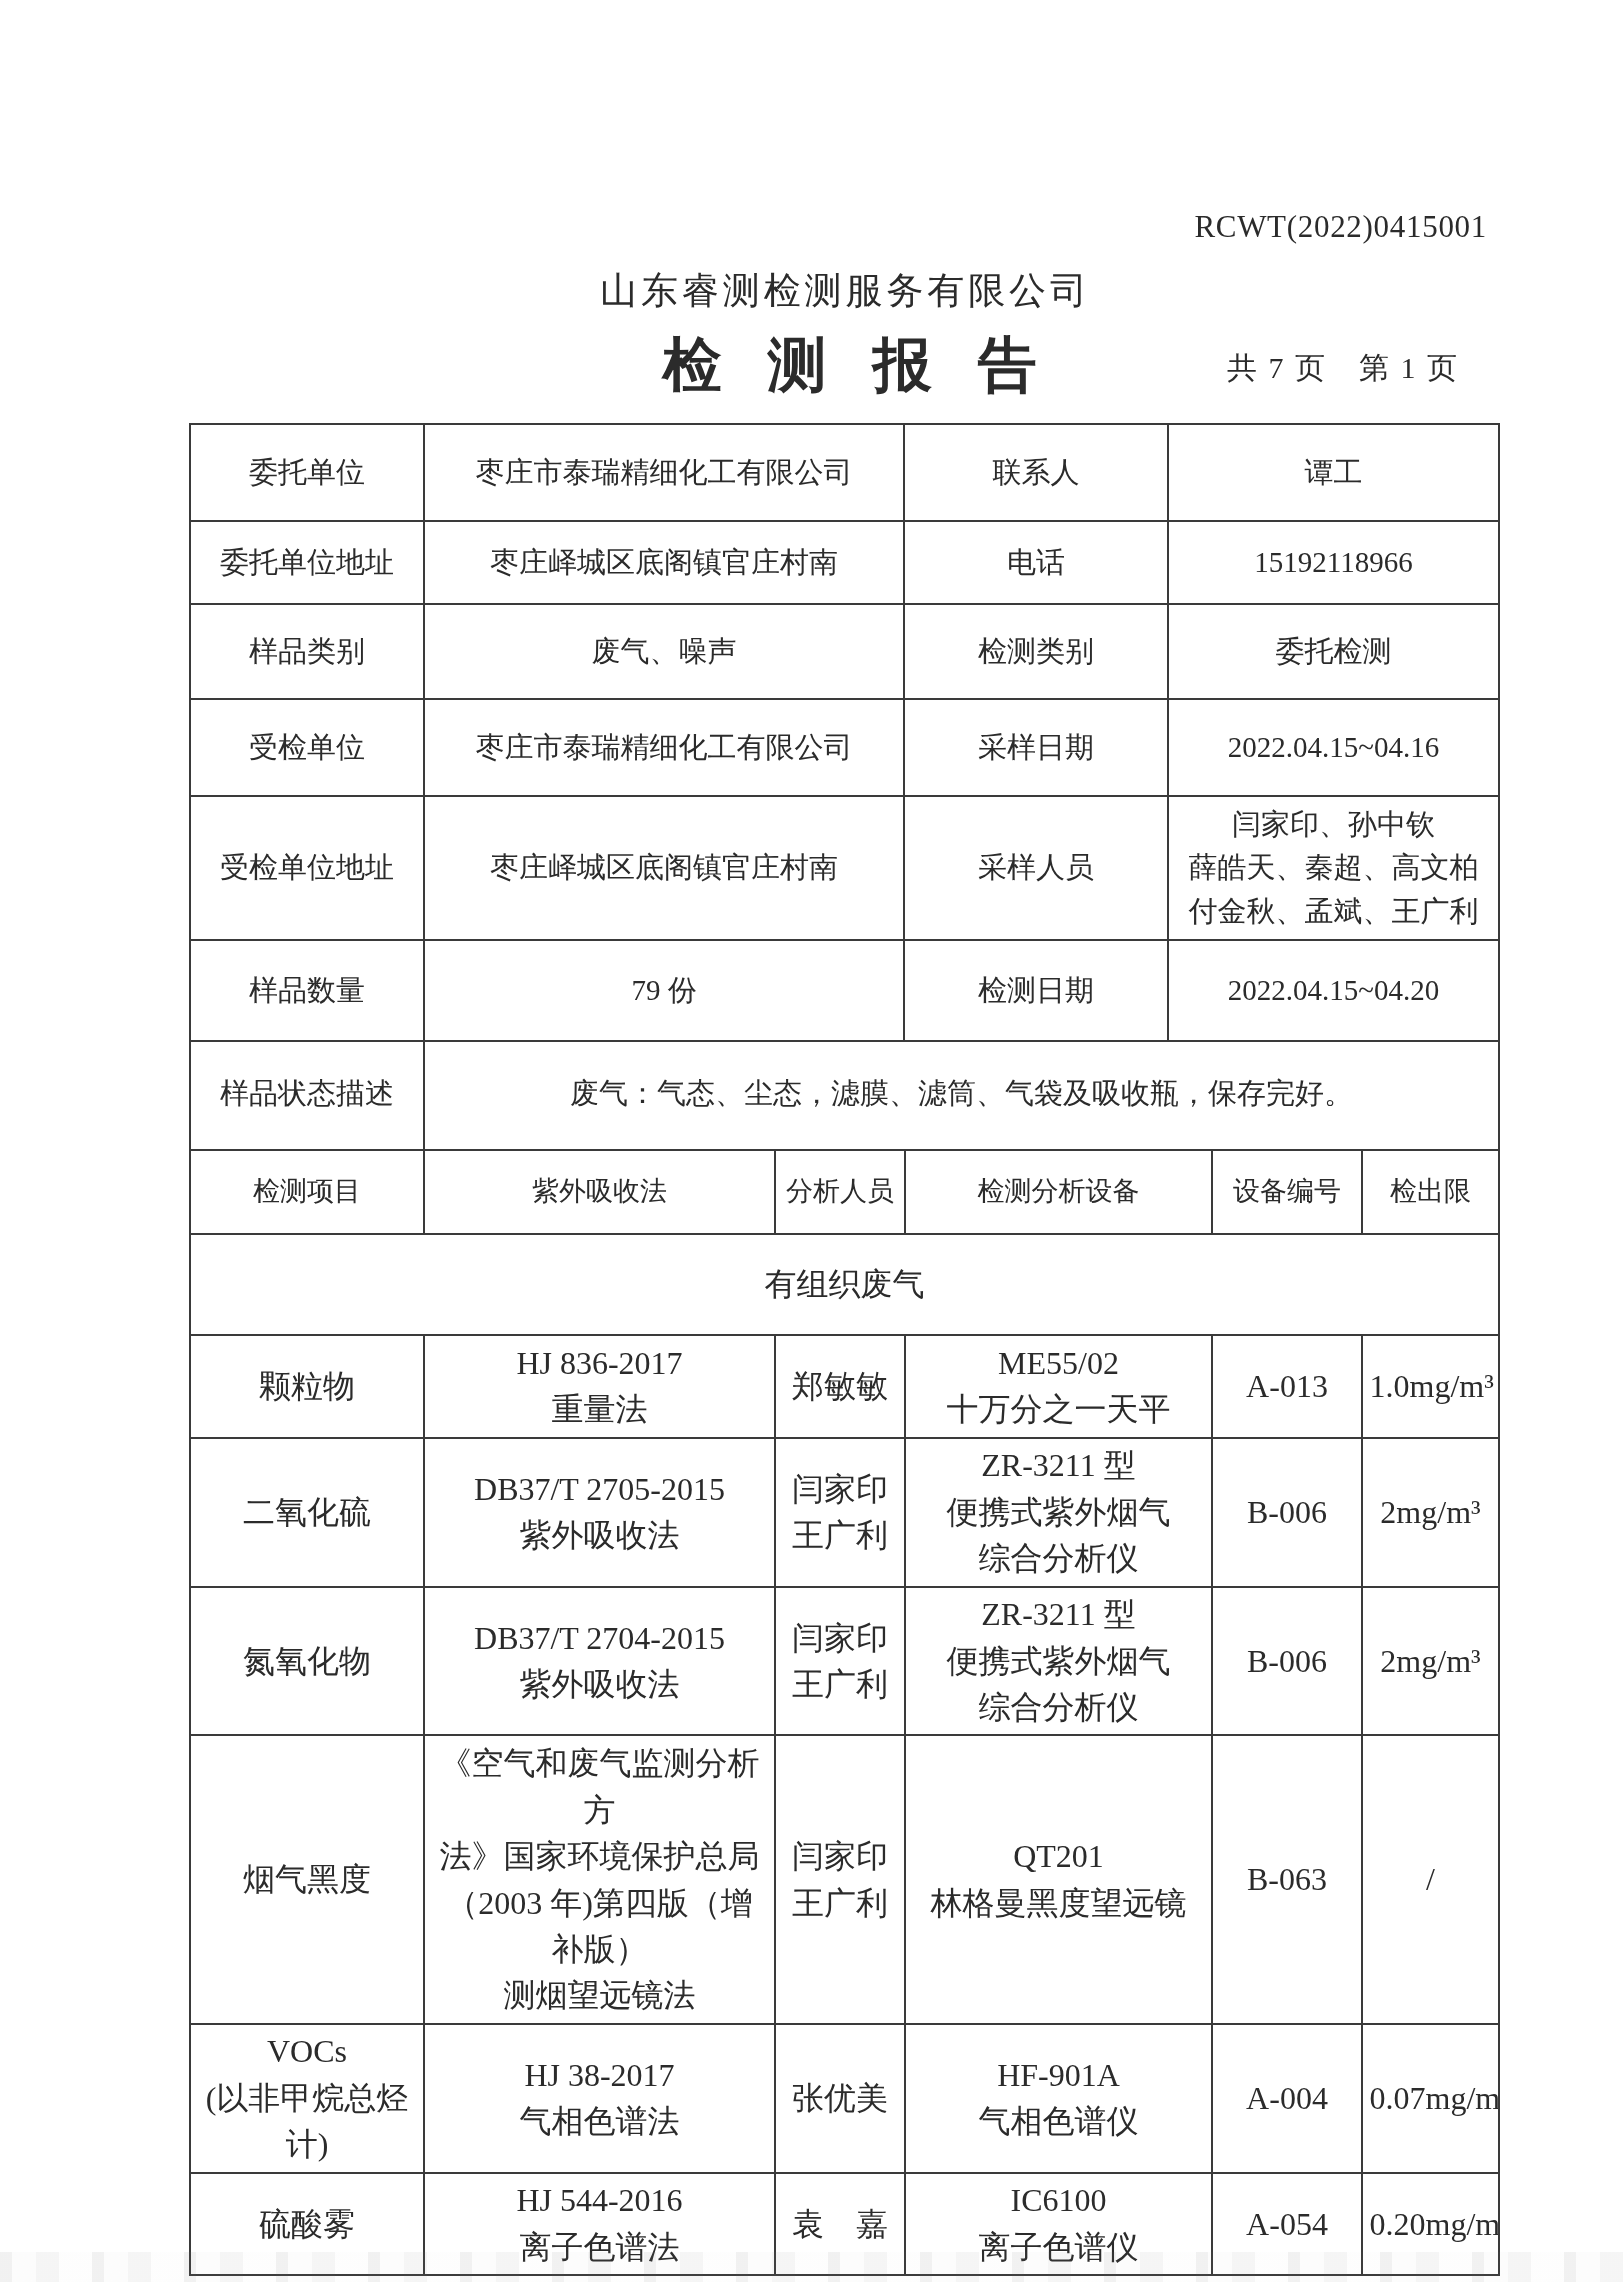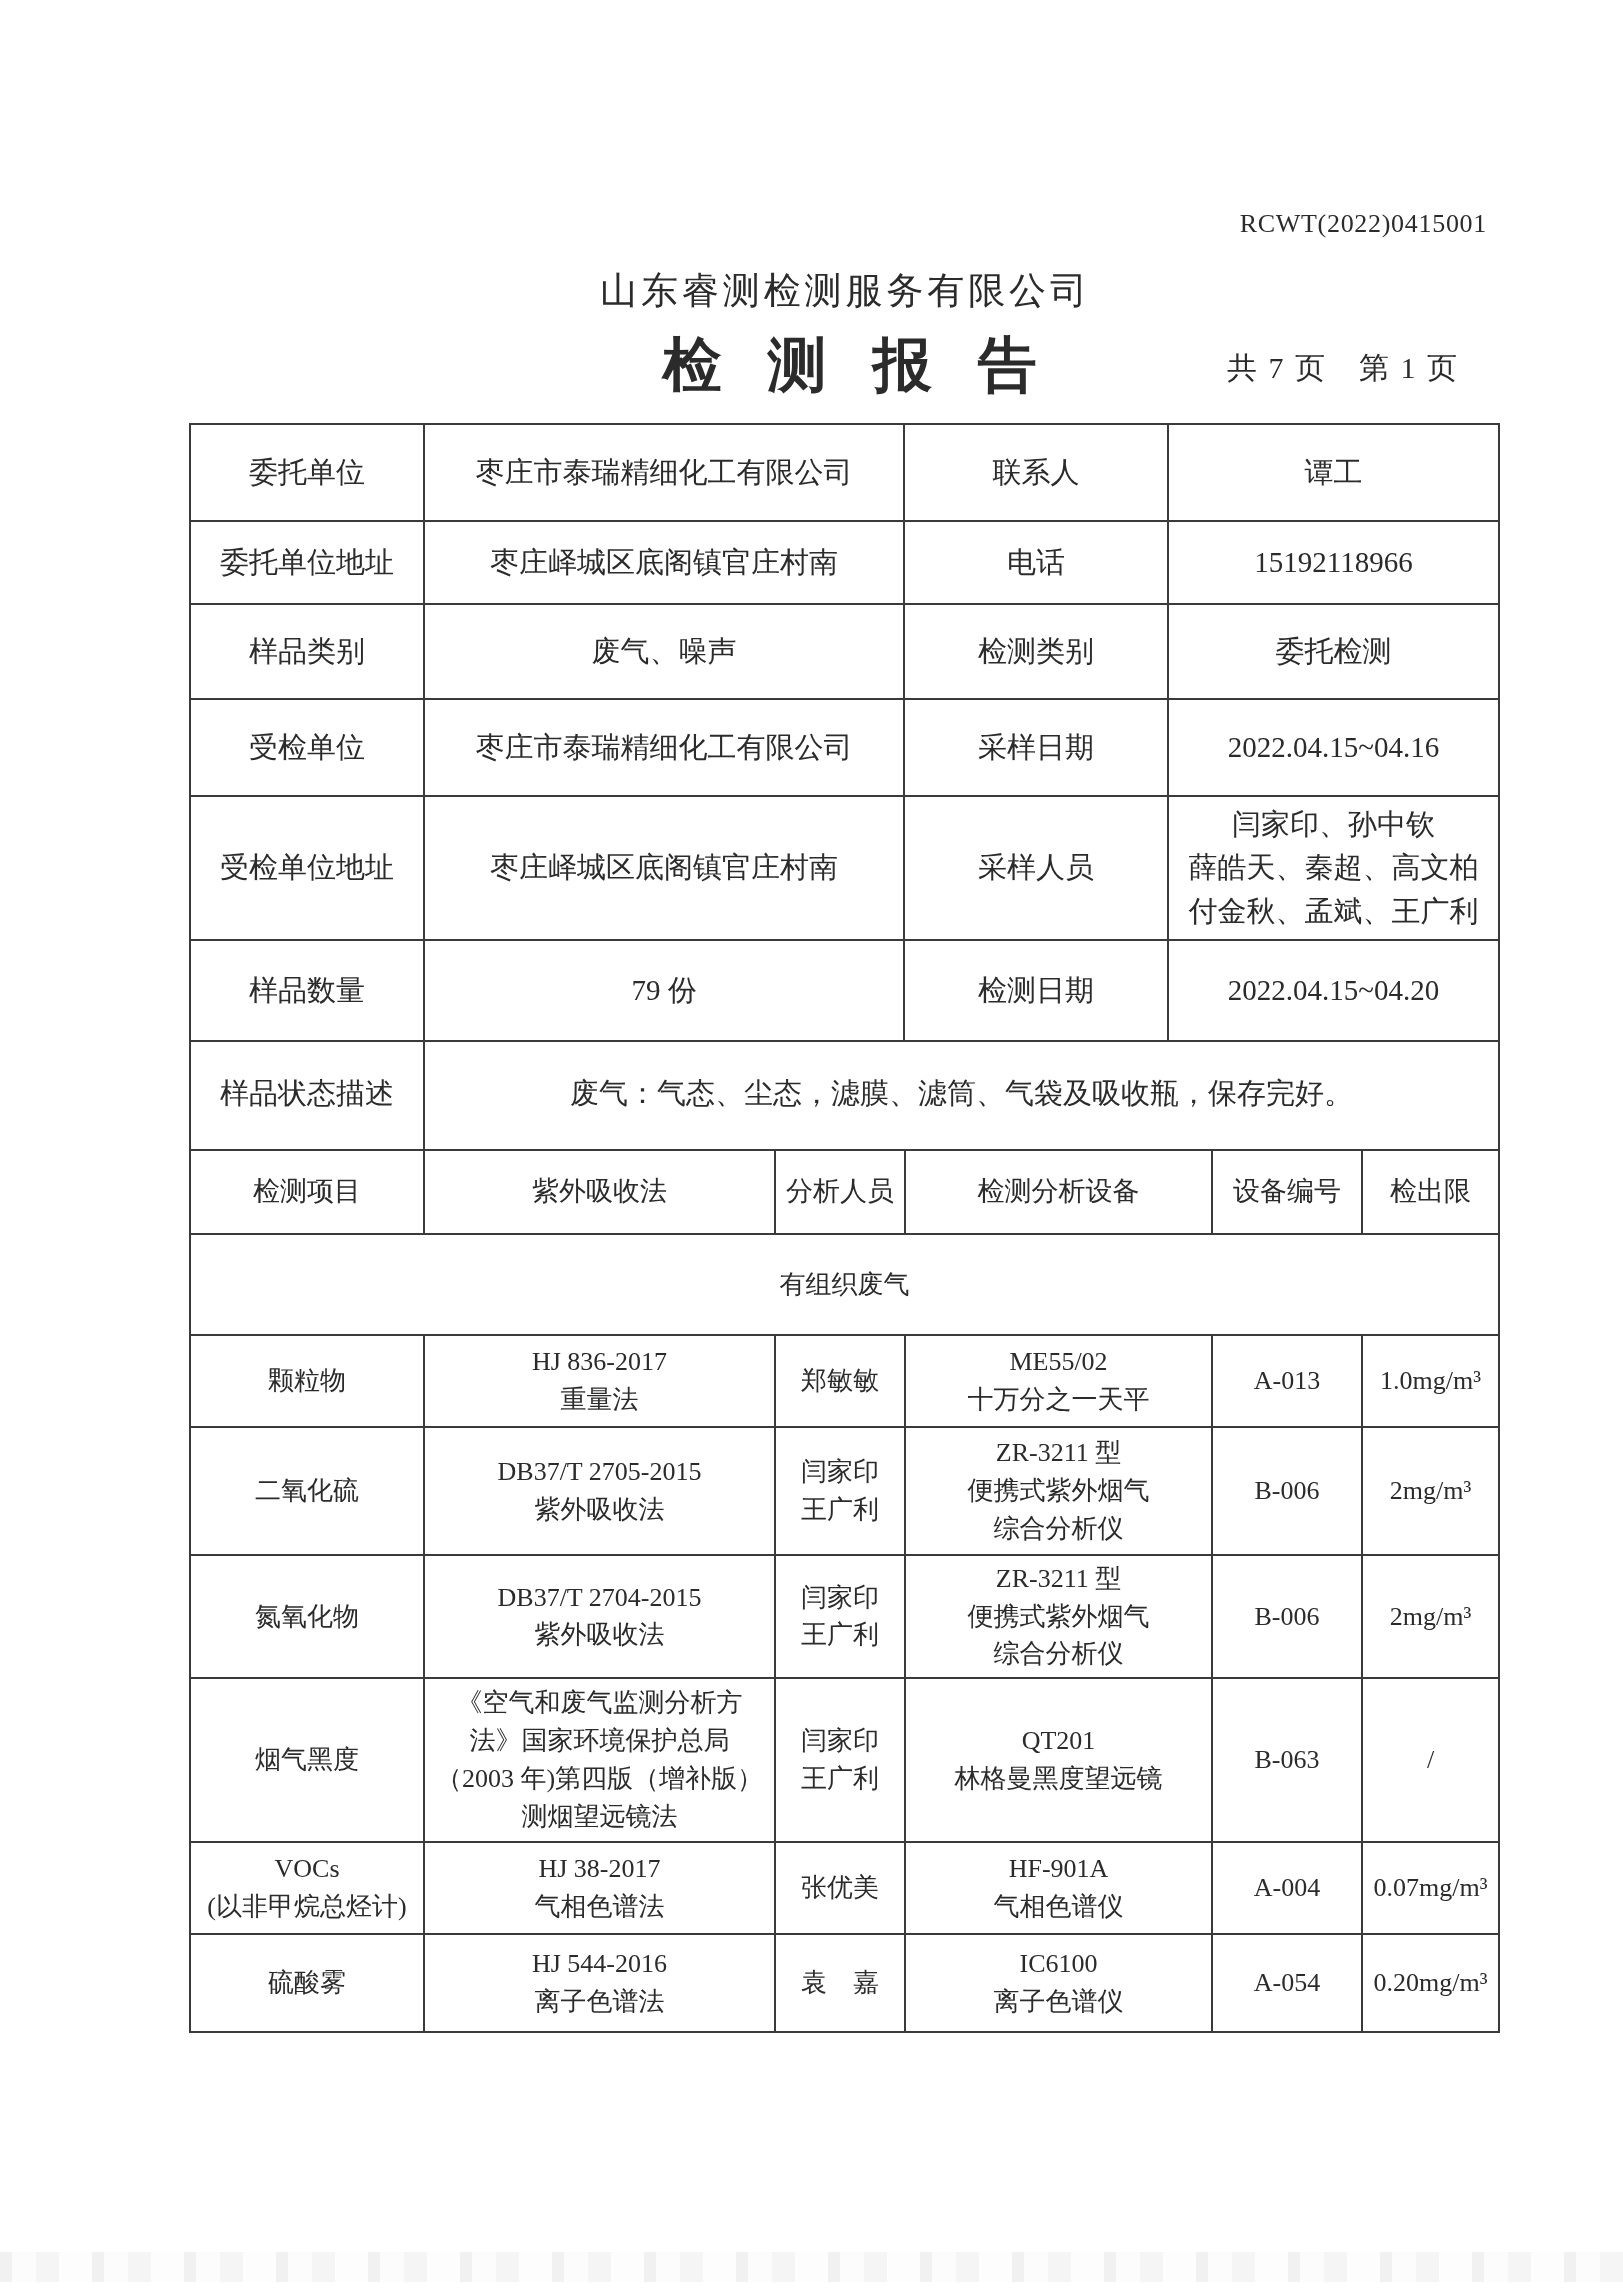--- a/index.html
+++ b/index.html
@@ -6,35 +6,35 @@
     --paper:#ffffff;
     --ink:#2b2b2b;
     --line:#3a3a3a;
   }
   html,body{margin:0;padding:0;background:#fff;}
   body{width:1623px;height:2295px;position:relative;
        font-family:"Liberation Serif","DejaVu Serif",serif;color:var(--ink);}
   .page{position:absolute;inset:0;background:var(--paper);overflow:hidden;}
 
   
-  .report-no{position:absolute;top:209px;right:136px;font-size:26px;letter-spacing:0.7px;}
+  .report-no{position:absolute;top:209px;right:136px;font-size:31px;letter-spacing:0.7px;}
   .company{position:absolute;top:266px;left:34px;width:100%;text-align:center;
            font-size:37px;letter-spacing:3.9px;}
   .title{position:absolute;top:326px;left:46px;width:100%;text-align:center;
          font-size:59px;font-weight:bold;letter-spacing:15.7px;}
   .pagination{position:absolute;top:348px;right:164px;font-size:30px;letter-spacing:2px;}
 
   
   .tables{position:absolute;top:423px;left:189px;width:1309px;}
   table{border-collapse:collapse;table-layout:fixed;width:1309px;}
   #method-table{margin-top:-2px;}
   td,th{border:2px solid var(--line);text-align:center;vertical-align:middle;
         white-space:pre-line;padding:3.9px 6.5px;font-weight:normal;
         font-size:29px;line-height:1.5;color:var(--ink);overflow:hidden;}
-  #method-table td,#method-table th{font-size:26px;line-height:1.45;}
+  #method-table td,#method-table th{font-size:32px;line-height:1.45;}
   #method-table th{font-size:27px;border-radius:22px;}
   tr.h148{height:97px;margin-left:8px;} tr.h152{height:83px;} tr.h145{height:95px;}
   tr.h220{height:144px;} tr.h155{height:101px;} tr.h167{height:109px;font-family:Liberation Mono, monospace;}
   tr.h128{height:84px;} tr.h140{height:92px;} tr.h195{height:128px;}
   tr.h185{height:121px;} tr.h250{height:164px;} tr.h150{height:98px;padding-left:11px;}
 
   
   .scan-band{position:absolute;left:0;right:0;top:2252px;height:30px;
              background:repeating-linear-gradient(90deg,
                rgba(120,120,120,0.10) 0 11.8px, rgba(160,160,160,0.03) 11.8px 36px,

